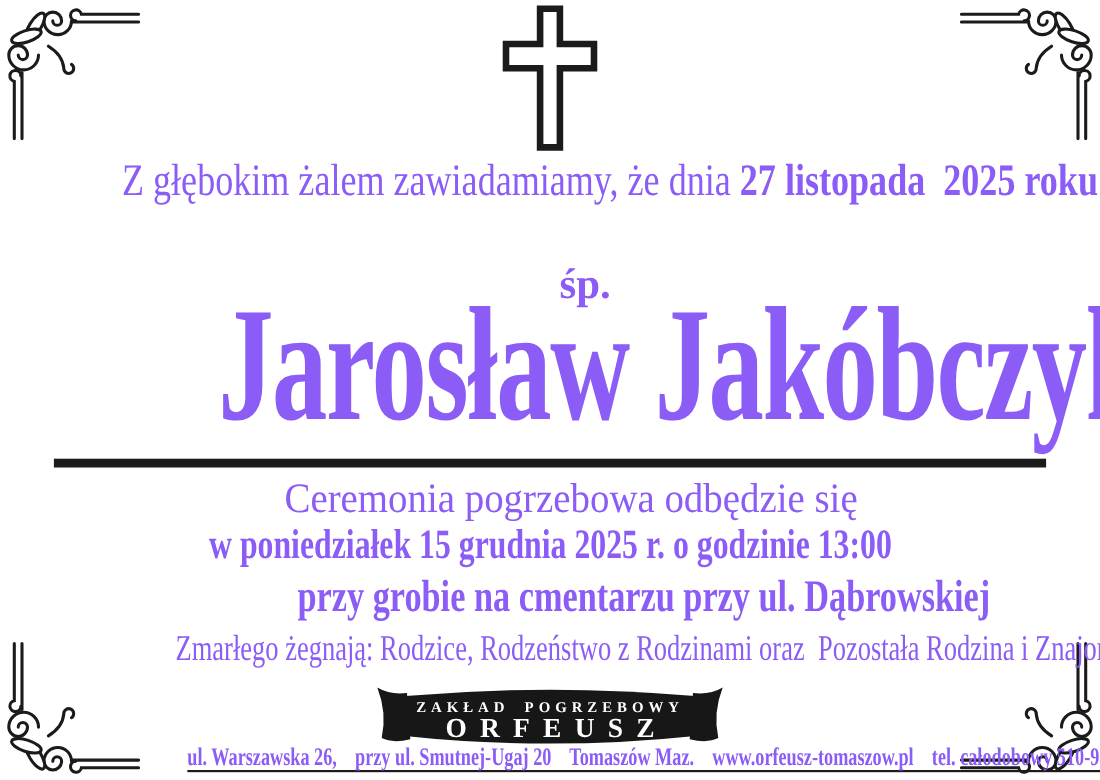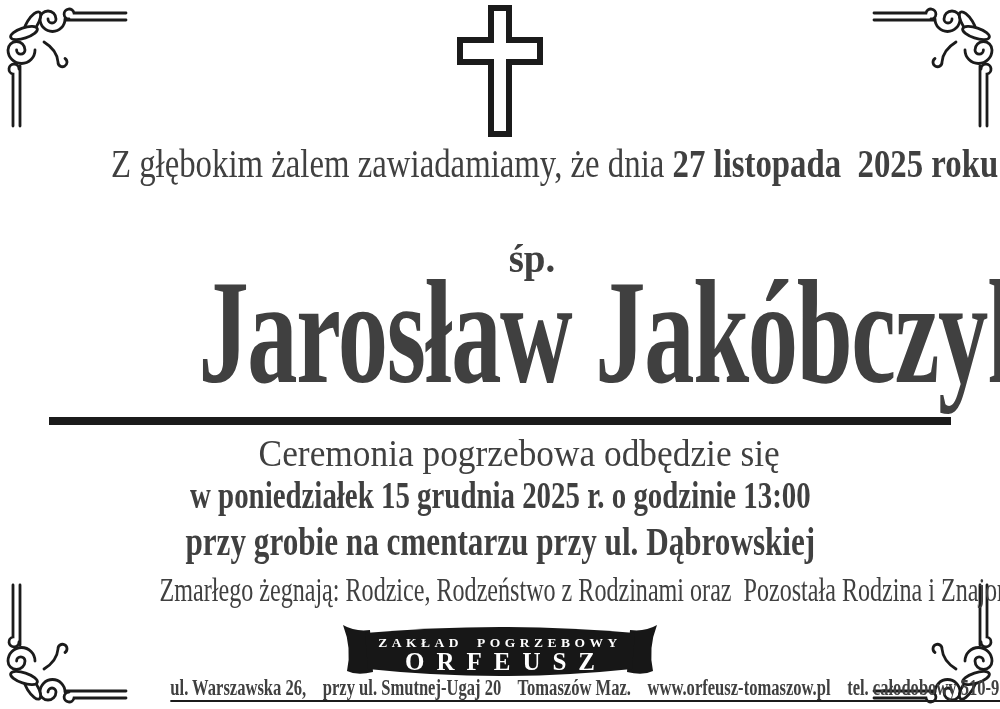--- a/index.html
+++ b/index.html
@@ -2,21 +2,21 @@
 <html><head>
 <meta charset="utf-8">
 <style>
   html, body { margin: 0; padding: 0; background: #ffffff; }
   .canvas {
     position: relative;
     width: 1000px;
     height: 709px;
     background: #ffffff;
     overflow: hidden;
-    color: #404040;
+    color: #8b5cf6;
     font-family: "Liberation Serif", "DejaVu Serif", serif;
   }
   .abs { position: absolute; left: 0; width: 100%; text-align: center; line-height: 1; }
   .cond { display: inline-block; white-space: pre; transform-origin: 50% 50%; }
 
   
   .corner { position: absolute; width: 128px; height: 128px; }
   .corner.tl { left: 2px;  top: 2px; }
   .corner.tr { right: 2px; top: 2px; transform: scaleX(-1); }
   .corner.bl { left: 2px;  bottom: 0px; transform: scaleY(-1); }
@@ -32,21 +32,21 @@
 
   .deceased { top: 258px; font-size: 148px; font-weight: bold; letter-spacing: -2px; }
   .deceased .cond { transform: scaleX(0.68); }
 
   .name-underline { position: absolute; top: 417px; left: 49px; width: 902px; height: 8px; background: #1b1b1b; }
 
   .cer1 { top: 434px; font-size: 38px; padding-left: 19px; }
   .cer1 .cond { transform: scaleX(0.93); }
   .cer2 { top: 476px; font-size: 38px; font-weight: bold; }
   .cer2 .cond { transform: scaleX(0.76); }
-  .cer3 { top: 521px; font-size: 41px; font-weight: bold; }
+  .cer3 { top: 521px; font-size: 41px; font-weight: bold; text-align: right; }
   .cer3 .cond { transform: scaleX(0.76); }
 
   .farewell { top: 574px; font-size: 33px; }
   .farewell .cond { transform: scaleX(0.73); }
 
   .banner-wrap { position: absolute; top: 620px; left: 50%; transform: translateX(-50%); width: 322px; height: 58px; }
 
   .address { top: 676px; font-size: 23px; font-weight: bold; }
   .address .cond { transform: scaleX(0.72); border-bottom: 2.5px solid #1b1b1b; padding-bottom: 1px; }
 

